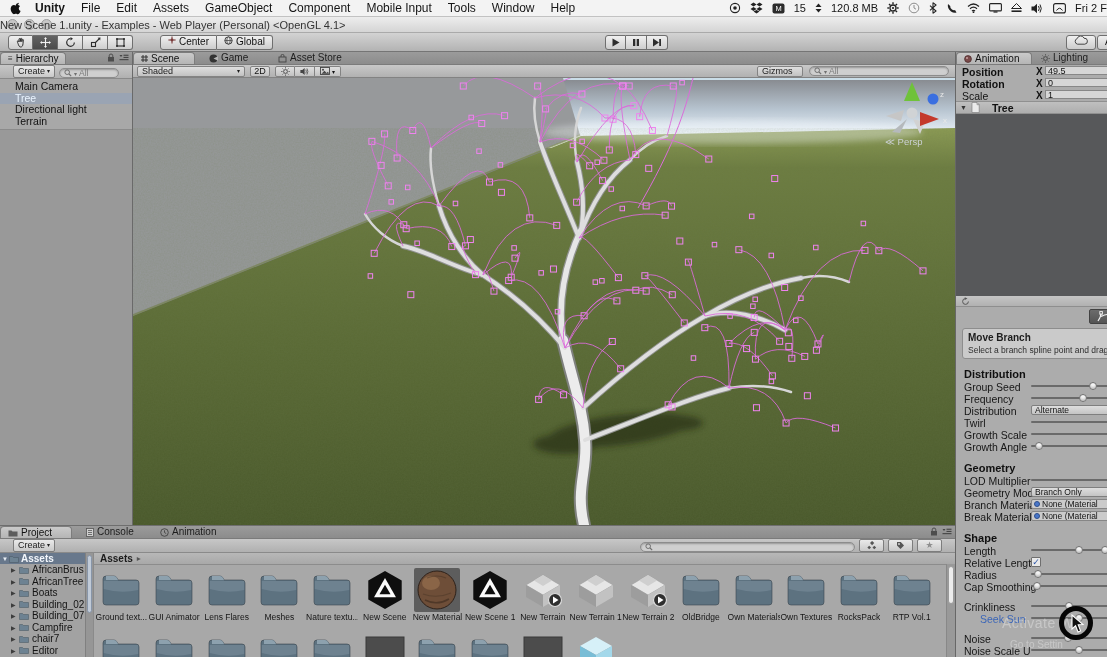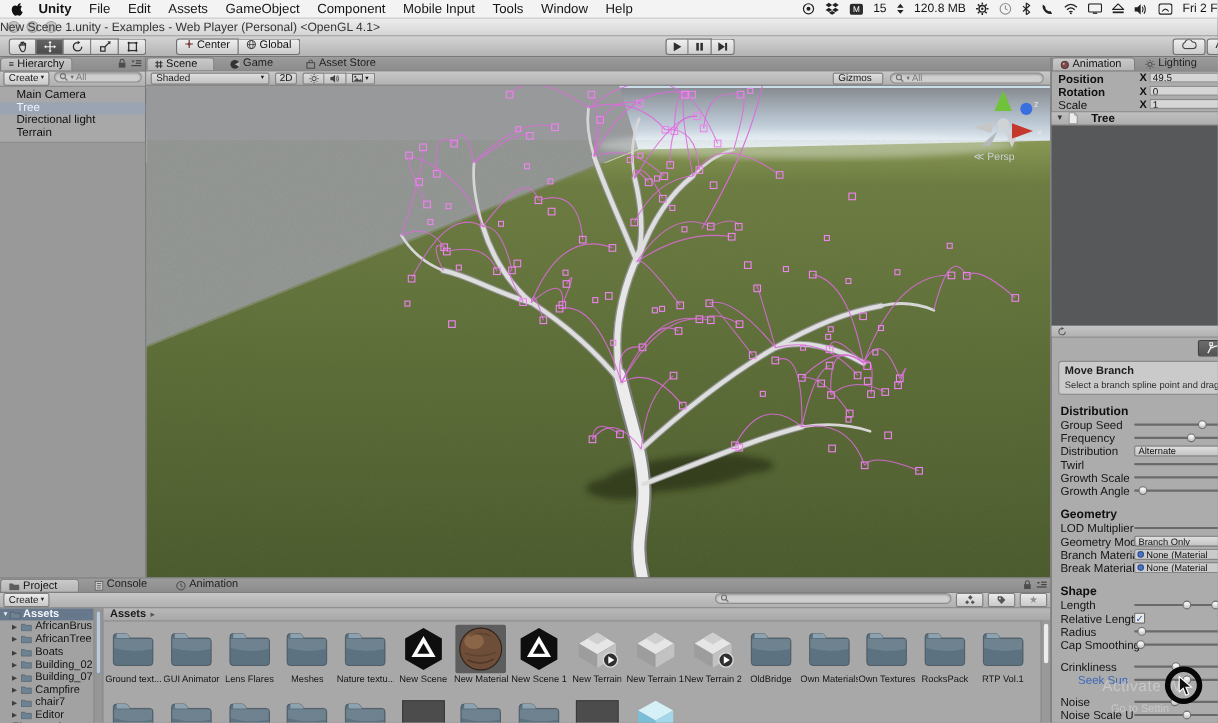--- a/index.html
+++ b/index.html
@@ -36,21 +36,21 @@
   
   .panel{position:absolute;background:#a8a8a8;box-sizing:border-box}
   .strip{height:12px;background:linear-gradient(#9b9b9b,#8c8c8c);border-bottom:1px solid #7b7b7b;position:relative}
   .ptab{position:absolute;top:0;height:12px;background:linear-gradient(#cacaca,#b5b5b5);
         border:1px solid #7d7d7d;border-bottom:none;border-radius:4px 4px 0 0;padding:0 7px;
         font-size:10px;line-height:11px;display:flex;gap:3px;align-items:center;box-sizing:border-box;color:#111}
   .dtab{position:absolute;top:0;height:12px;font-size:10px;line-height:12px;color:#1d1d1d;
         display:flex;align-items:center;gap:3px;white-space:nowrap}
   .strip-icons{position:absolute;right:3px;top:1px;display:flex;gap:4px;align-items:center}
   .bar2{height:14px;background:linear-gradient(#c7c7c7,#b0b0b0);border-bottom:1px solid #8a8a8a;
-        display:flex;align-items:flex-start;padding:0 3px;gap:4px;box-sizing:border-box}
+        display:flex;align-items:flex-end;padding:0 13px;gap:4px;box-sizing:border-box}
   .mini-btn{height:11px;border:1px solid #7d7d7d;border-radius:2px;background:linear-gradient(#eaeaea,#c9c9c9);
             font-size:9px;line-height:9px;padding:0 4px;display:flex;align-items:center;gap:2px;color:#222;white-space:nowrap}
   .searchbox{height:10px;border:1px solid #8c8c8c;border-radius:6px;background:#cfcfcf;
              box-shadow:inset 0 1px 2px rgba(0,0,0,.28);display:flex;align-items:center;
              padding:0 4px;gap:2px;font-size:8.5px;color:#7a7a7a;box-sizing:border-box}
   
   #hierarchy{left:0;top:52px;width:133px;height:473px;border-right:1px solid #6a6a6a;display:flex;flex-direction:column}
   .h-row{height:11.5px;line-height:11.5px;padding-left:15px;font-size:10.5px;color:#101010;white-space:nowrap}
   .h-row.sel{background:#9aa4b3;color:#eaf4ff}
   #h-rest{flex:1;background:#999999;border-top:1px solid #8b8b8b;margin-top:2px}

